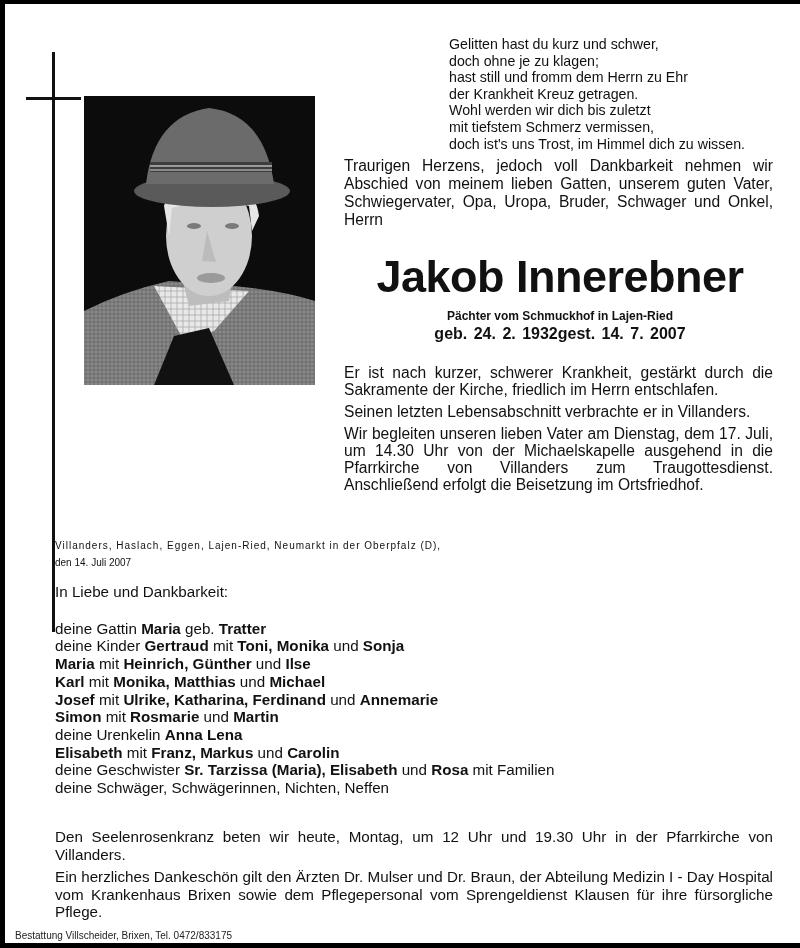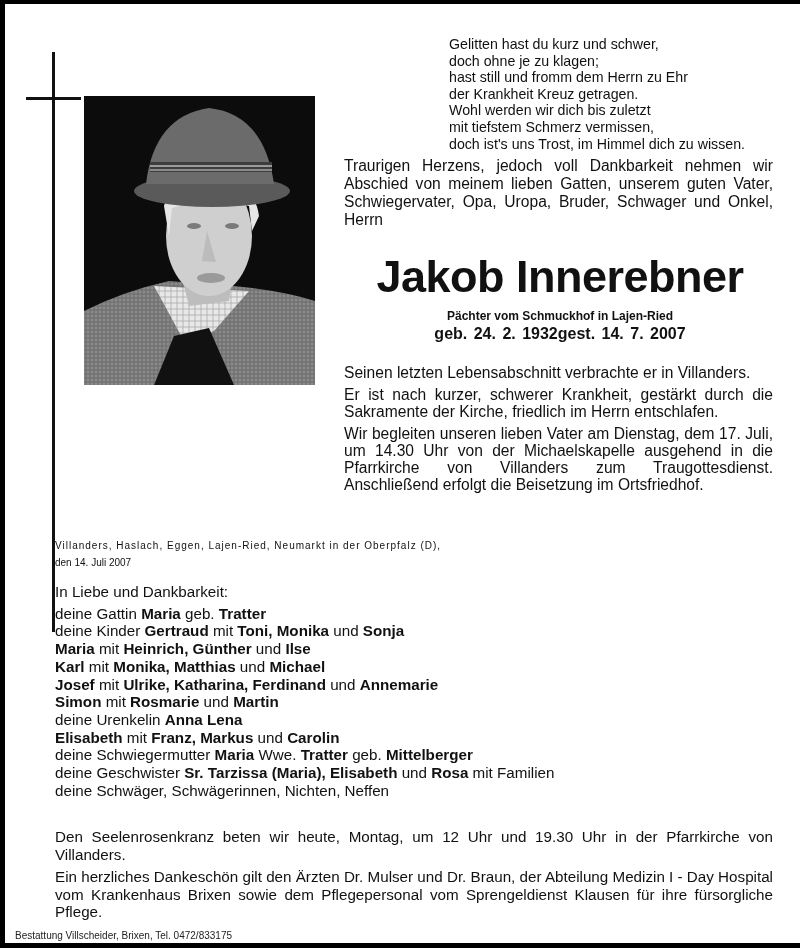--- a/index.html
+++ b/index.html
@@ -127,41 +127,40 @@
 
   <div class="intro">Traurigen Herzens, jedoch voll Dankbarkeit nehmen wir Abschied von meinem lieben Gatten, unserem guten Vater, Schwiegervater, Opa, Uropa, Bruder, Schwager und Onkel, Herrn</div>
 
   <div class="name">Jakob Innerebner</div>
   <div class="subtitle">Pächter vom Schmuckhof in Lajen-Ried</div>
   <div class="dates">
     <span>geb. 24. 2. 1932</span><span>gest. 14. 7. 2007</span>
   </div>
 
   <div class="body">
+    <p>Er ist nach kurzer, schwerer Krankheit, gestärkt durch die Sakramente der Kirche, friedlich im Herrn entschlafen.</p>
     <p>Seinen letzten Lebensabschnitt verbrachte er in Villanders.</p>
-    <p>Er ist nach kurzer, schwerer Krankheit, gestärkt durch die Sakramente der Kirche, friedlich im Herrn entschlafen.</p>
     <p>Wir begleiten unseren lieben Vater am Dienstag, dem 17. Juli, um 14.30 Uhr von der Michaelskapelle ausgehend in die Pfarrkirche von Villanders zum Traugottesdienst. Anschließend erfolgt die Beisetzung im Ortsfriedhof.</p>
   </div>
 
   <div class="place">
     <div class="loc">Villanders, Haslach, Eggen, Lajen-Ried, Neumarkt in der Oberpfalz (D),</div>
     <div>den 14. Juli 2007</div>
   </div>
 
   <div class="family" id="family">
-    <div style="margin-bottom:4px;">In Liebe und Dankbarkeit:</div>
+    <div style="margin-bottom:19px;">In Liebe und Dankbarkeit:</div>
   <div><span>deine Gattin </span><b>Maria</b><span> geb. </span><b>Tratter</b></div>
       <div><span>deine Kinder </span><b>Gertraud</b><span> mit </span><b>Toni, Monika</b><span> und </span><b>Sonja</b></div>
       <div><b>Maria</b><span> mit </span><b>Heinrich, Günther</b><span> und </span><b>Ilse</b></div>
       <div><b>Karl</b><span> mit </span><b>Monika, Matthias</b><span> und </span><b>Michael</b></div>
       <div><b>Josef</b><span> mit </span><b>Ulrike, Katharina, Ferdinand</b><span> und </span><b>Annemarie</b></div>
       <div><b>Simon</b><span> mit </span><b>Rosmarie</b><span> und </span><b>Martin</b></div>
       <div><span>deine Urenkelin </span><b>Anna Lena</b></div>
       <div><b>Elisabeth</b><span> mit </span><b>Franz, Markus</b><span> und </span><b>Carolin</b></div>
-      <div><span>deine Schwiegermutter </span><b>Maria</b><span> Wwe. </span><b>Tratter</b><span> geb. </span><b>Mittelberger</b></div>
       <div><span>deine Geschwister </span><b>Sr. Tarzissa (Maria), Elisabeth</b><span> und </span><b>Rosa</b><span> mit Familien</span></div>
       <div><span>deine Schwäger, Schwägerinnen, Nichten, Neffen</span></div>
     </div>
 
   <div class="closing">
     <p>Den Seelenrosenkranz beten wir heute, Montag, um 12 Uhr und 19.30 Uhr in der Pfarrkirche von Villanders.</p>
     <p>Ein herzliches Dankeschön gilt den Ärzten Dr. Mulser und Dr. Braun, der Abteilung Medizin I - Day Hospital vom Krankenhaus Brixen sowie dem Pflegepersonal vom Sprengeldienst Klausen für ihre fürsorgliche Pflege.</p>
   </div>
 
   <div class="footer">Bestattung Villscheider, Brixen, Tel. 0472/833175</div>

